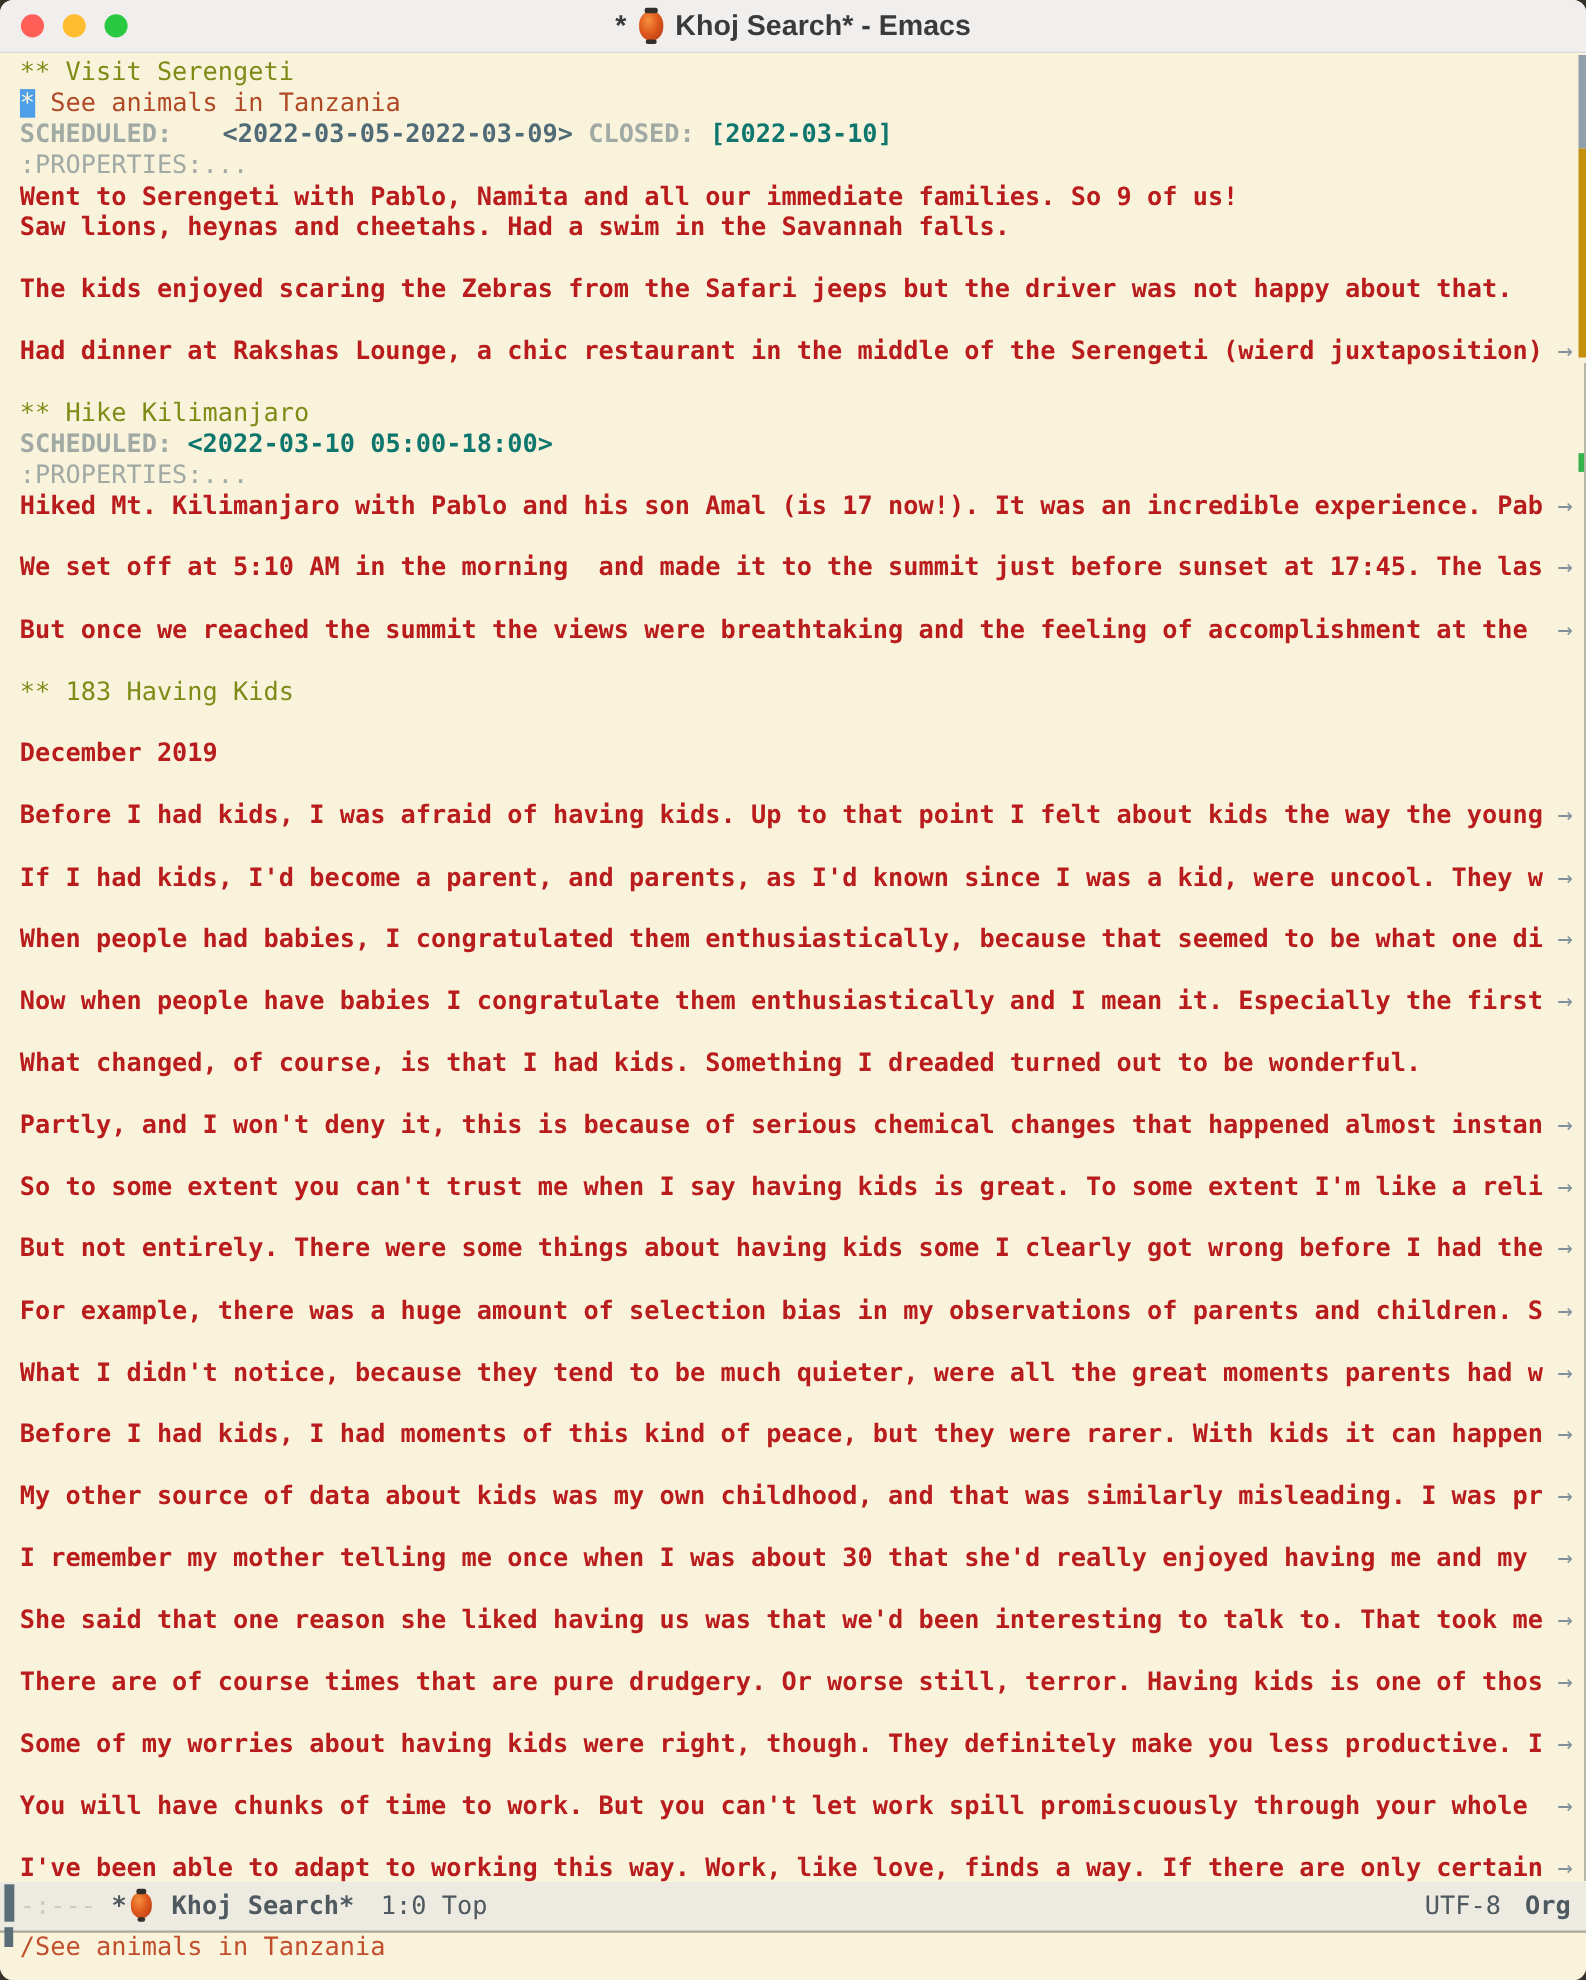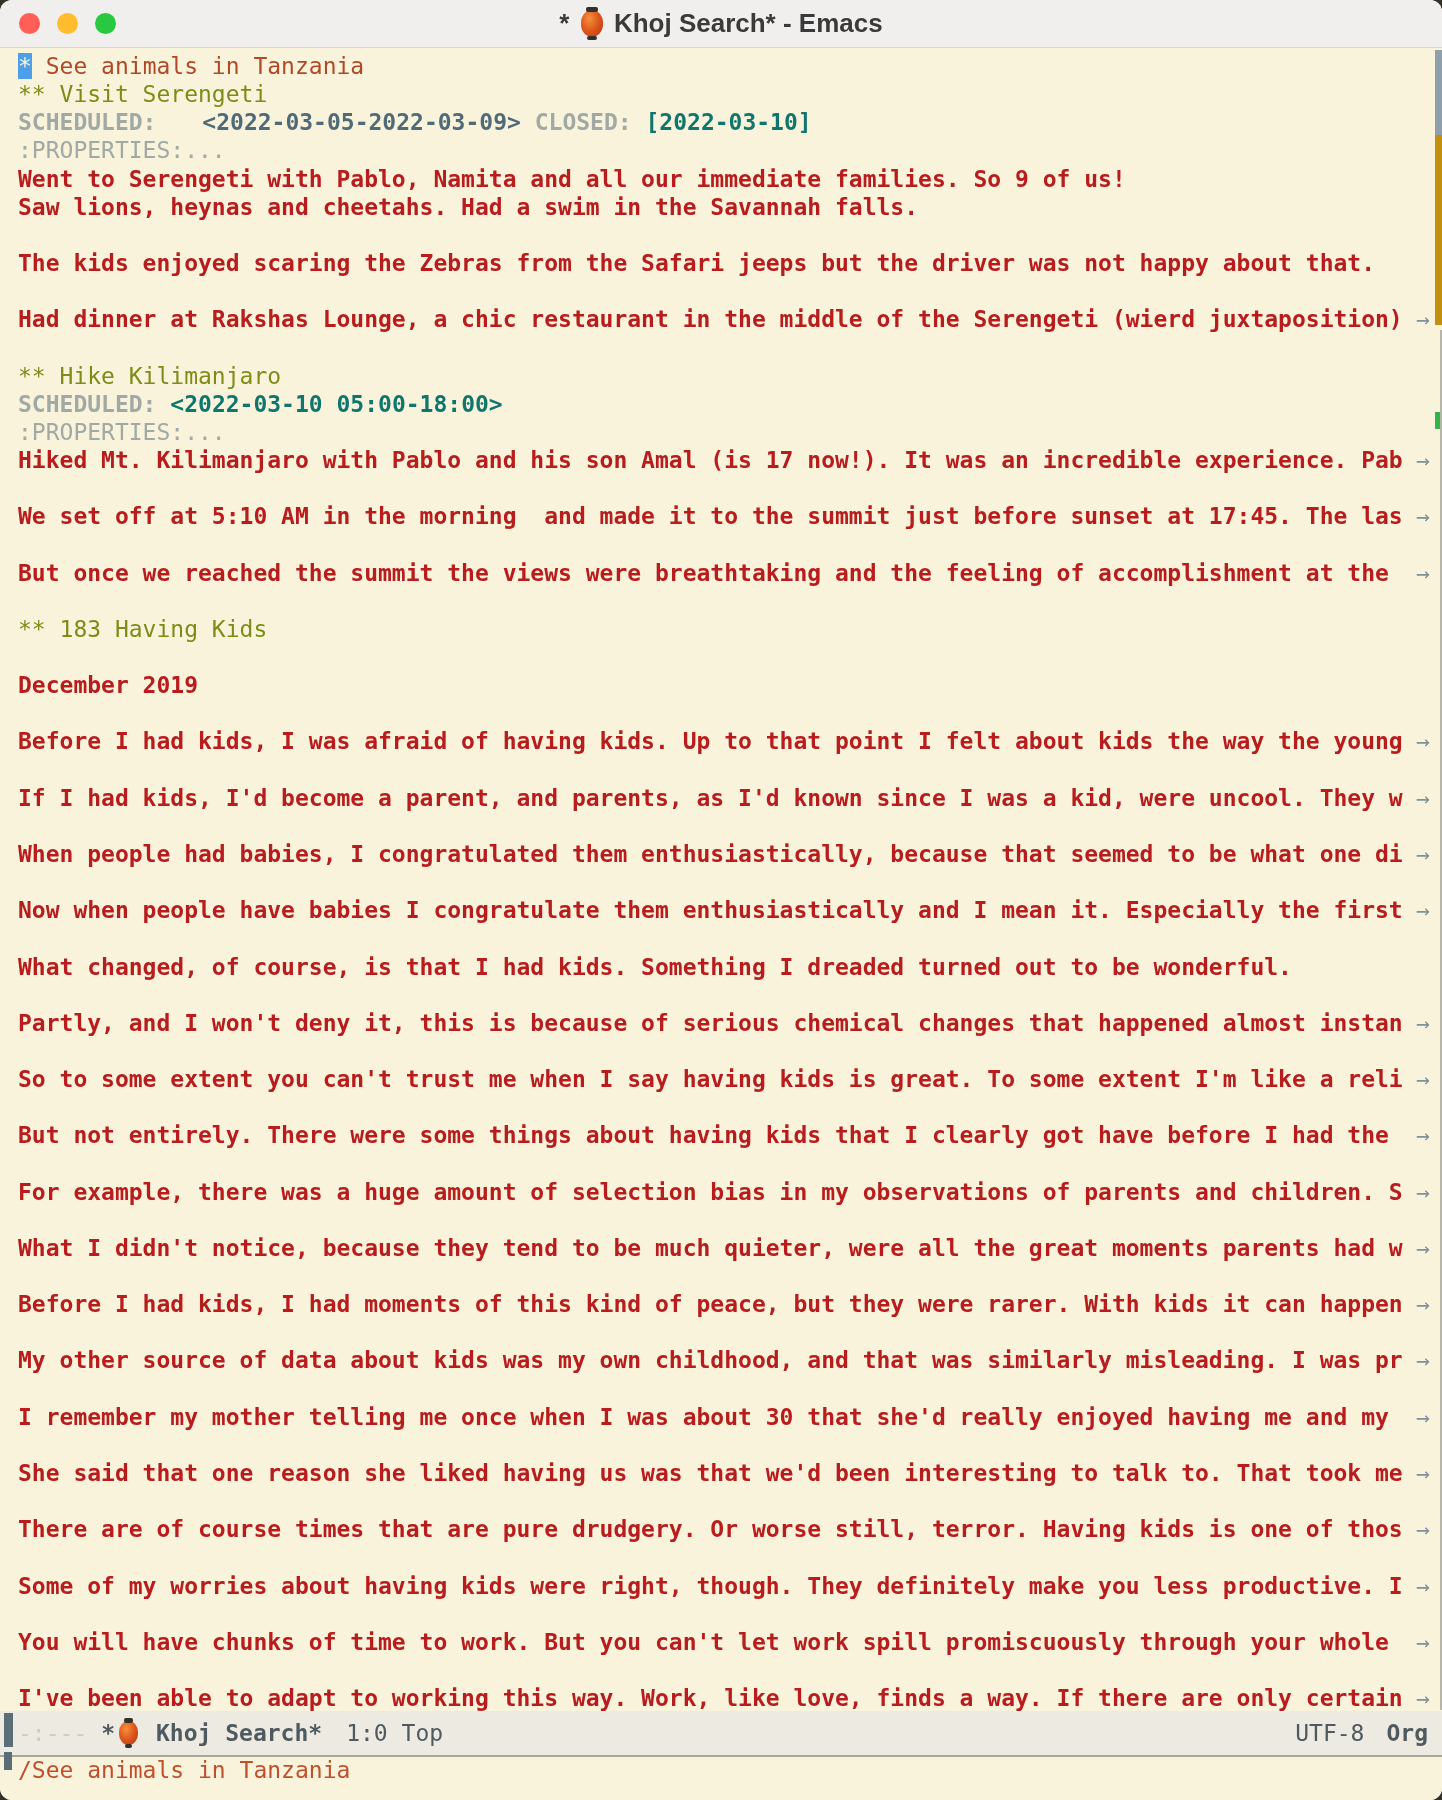--- a/index.html
+++ b/index.html
@@ -64,22 +64,22 @@
   <div class="titlebar">
     <div class="lights">
       <div class="light red"></div>
       <div class="light yellow"></div>
       <div class="light green"></div>
     </div>
     <div class="title"><span>* </span><span class="lantern"></span><span> Khoj Search* - Emacs</span></div>
   </div>
 
   <div class="buffer" id="buffer">
+      <div class="row"><div class="txt"><span class="t-h2">** Visit Serengeti</span></div></div>
       <div class="row"><div class="txt"><span class="seg-cursor">*</span><span class="seg-h1"> See animals in Tanzania</span></div></div>
-      <div class="row"><div class="txt"><span class="t-h2">** Visit Serengeti</span></div></div>
       <div class="row"><div class="txt"><span class="seg-kw">SCHEDULED:</span><span class="seg-body"> </span><span class="seg-dateDark">&lt;2022-03-05-2022-03-09&gt;</span><span class="seg-body"> </span><span class="seg-kw">CLOSED:</span><span class="seg-body"> </span><span class="seg-dateBlue">[2022-03-10]</span></div></div>
       <div class="row"><div class="txt"><span class="t-props">:PROPERTIES:...</span></div></div>
       <div class="row"><div class="txt"><span class="t-body">Went to Serengeti with Pablo, Namita and all our immediate families. So 9 of us!</span></div></div>
       <div class="row"><div class="txt"><span class="t-body">Saw lions, heynas and cheetahs. Had a swim in the Savannah falls.</span></div></div>
       <div class="row"><div class="txt"></div></div>
       <div class="row"><div class="txt"><span class="t-body">The kids enjoyed scaring the Zebras from the Safari jeeps but the driver was not happy about that.</span></div></div>
       <div class="row"><div class="txt"></div></div>
       <div class="row"><div class="txt"><span class="t-body">Had dinner at Rakshas Lounge, a chic restaurant in the middle of the Serengeti (wierd juxtaposition)</span></div><span class="arrow">→</span></div>
       <div class="row"><div class="txt"></div></div>
       <div class="row"><div class="txt"><span class="t-h2">** Hike Kilimanjaro</span></div></div>
@@ -102,21 +102,21 @@
       <div class="row"><div class="txt"><span class="t-body">When people had babies, I congratulated them enthusiastically, because that seemed to be what one di</span></div><span class="arrow">→</span></div>
       <div class="row"><div class="txt"></div></div>
       <div class="row"><div class="txt"><span class="t-body">Now when people have babies I congratulate them enthusiastically and I mean it. Especially the first</span></div><span class="arrow">→</span></div>
       <div class="row"><div class="txt"></div></div>
       <div class="row"><div class="txt"><span class="t-body">What changed, of course, is that I had kids. Something I dreaded turned out to be wonderful.</span></div></div>
       <div class="row"><div class="txt"></div></div>
       <div class="row"><div class="txt"><span class="t-body">Partly, and I won't deny it, this is because of serious chemical changes that happened almost instan</span></div><span class="arrow">→</span></div>
       <div class="row"><div class="txt"></div></div>
       <div class="row"><div class="txt"><span class="t-body">So to some extent you can't trust me when I say having kids is great. To some extent I'm like a reli</span></div><span class="arrow">→</span></div>
       <div class="row"><div class="txt"></div></div>
-      <div class="row"><div class="txt"><span class="t-body">But not entirely. There were some things about having kids that I clearly got have before I had the</span></div><span class="arrow">→</span></div>
+      <div class="row"><div class="txt"><span class="t-body">But not entirely. There were some things about having kids some I clearly got wrong before I had the</span></div><span class="arrow">→</span></div>
       <div class="row"><div class="txt"></div></div>
       <div class="row"><div class="txt"><span class="t-body">For example, there was a huge amount of selection bias in my observations of parents and children. S</span></div><span class="arrow">→</span></div>
       <div class="row"><div class="txt"></div></div>
       <div class="row"><div class="txt"><span class="t-body">What I didn't notice, because they tend to be much quieter, were all the great moments parents had w</span></div><span class="arrow">→</span></div>
       <div class="row"><div class="txt"></div></div>
       <div class="row"><div class="txt"><span class="t-body">Before I had kids, I had moments of this kind of peace, but they were rarer. With kids it can happen</span></div><span class="arrow">→</span></div>
       <div class="row"><div class="txt"></div></div>
       <div class="row"><div class="txt"><span class="t-body">My other source of data about kids was my own childhood, and that was similarly misleading. I was pr</span></div><span class="arrow">→</span></div>
       <div class="row"><div class="txt"></div></div>
       <div class="row"><div class="txt"><span class="t-body">I remember my mother telling me once when I was about 30 that she'd really enjoyed having me and my </span></div><span class="arrow">→</span></div>

